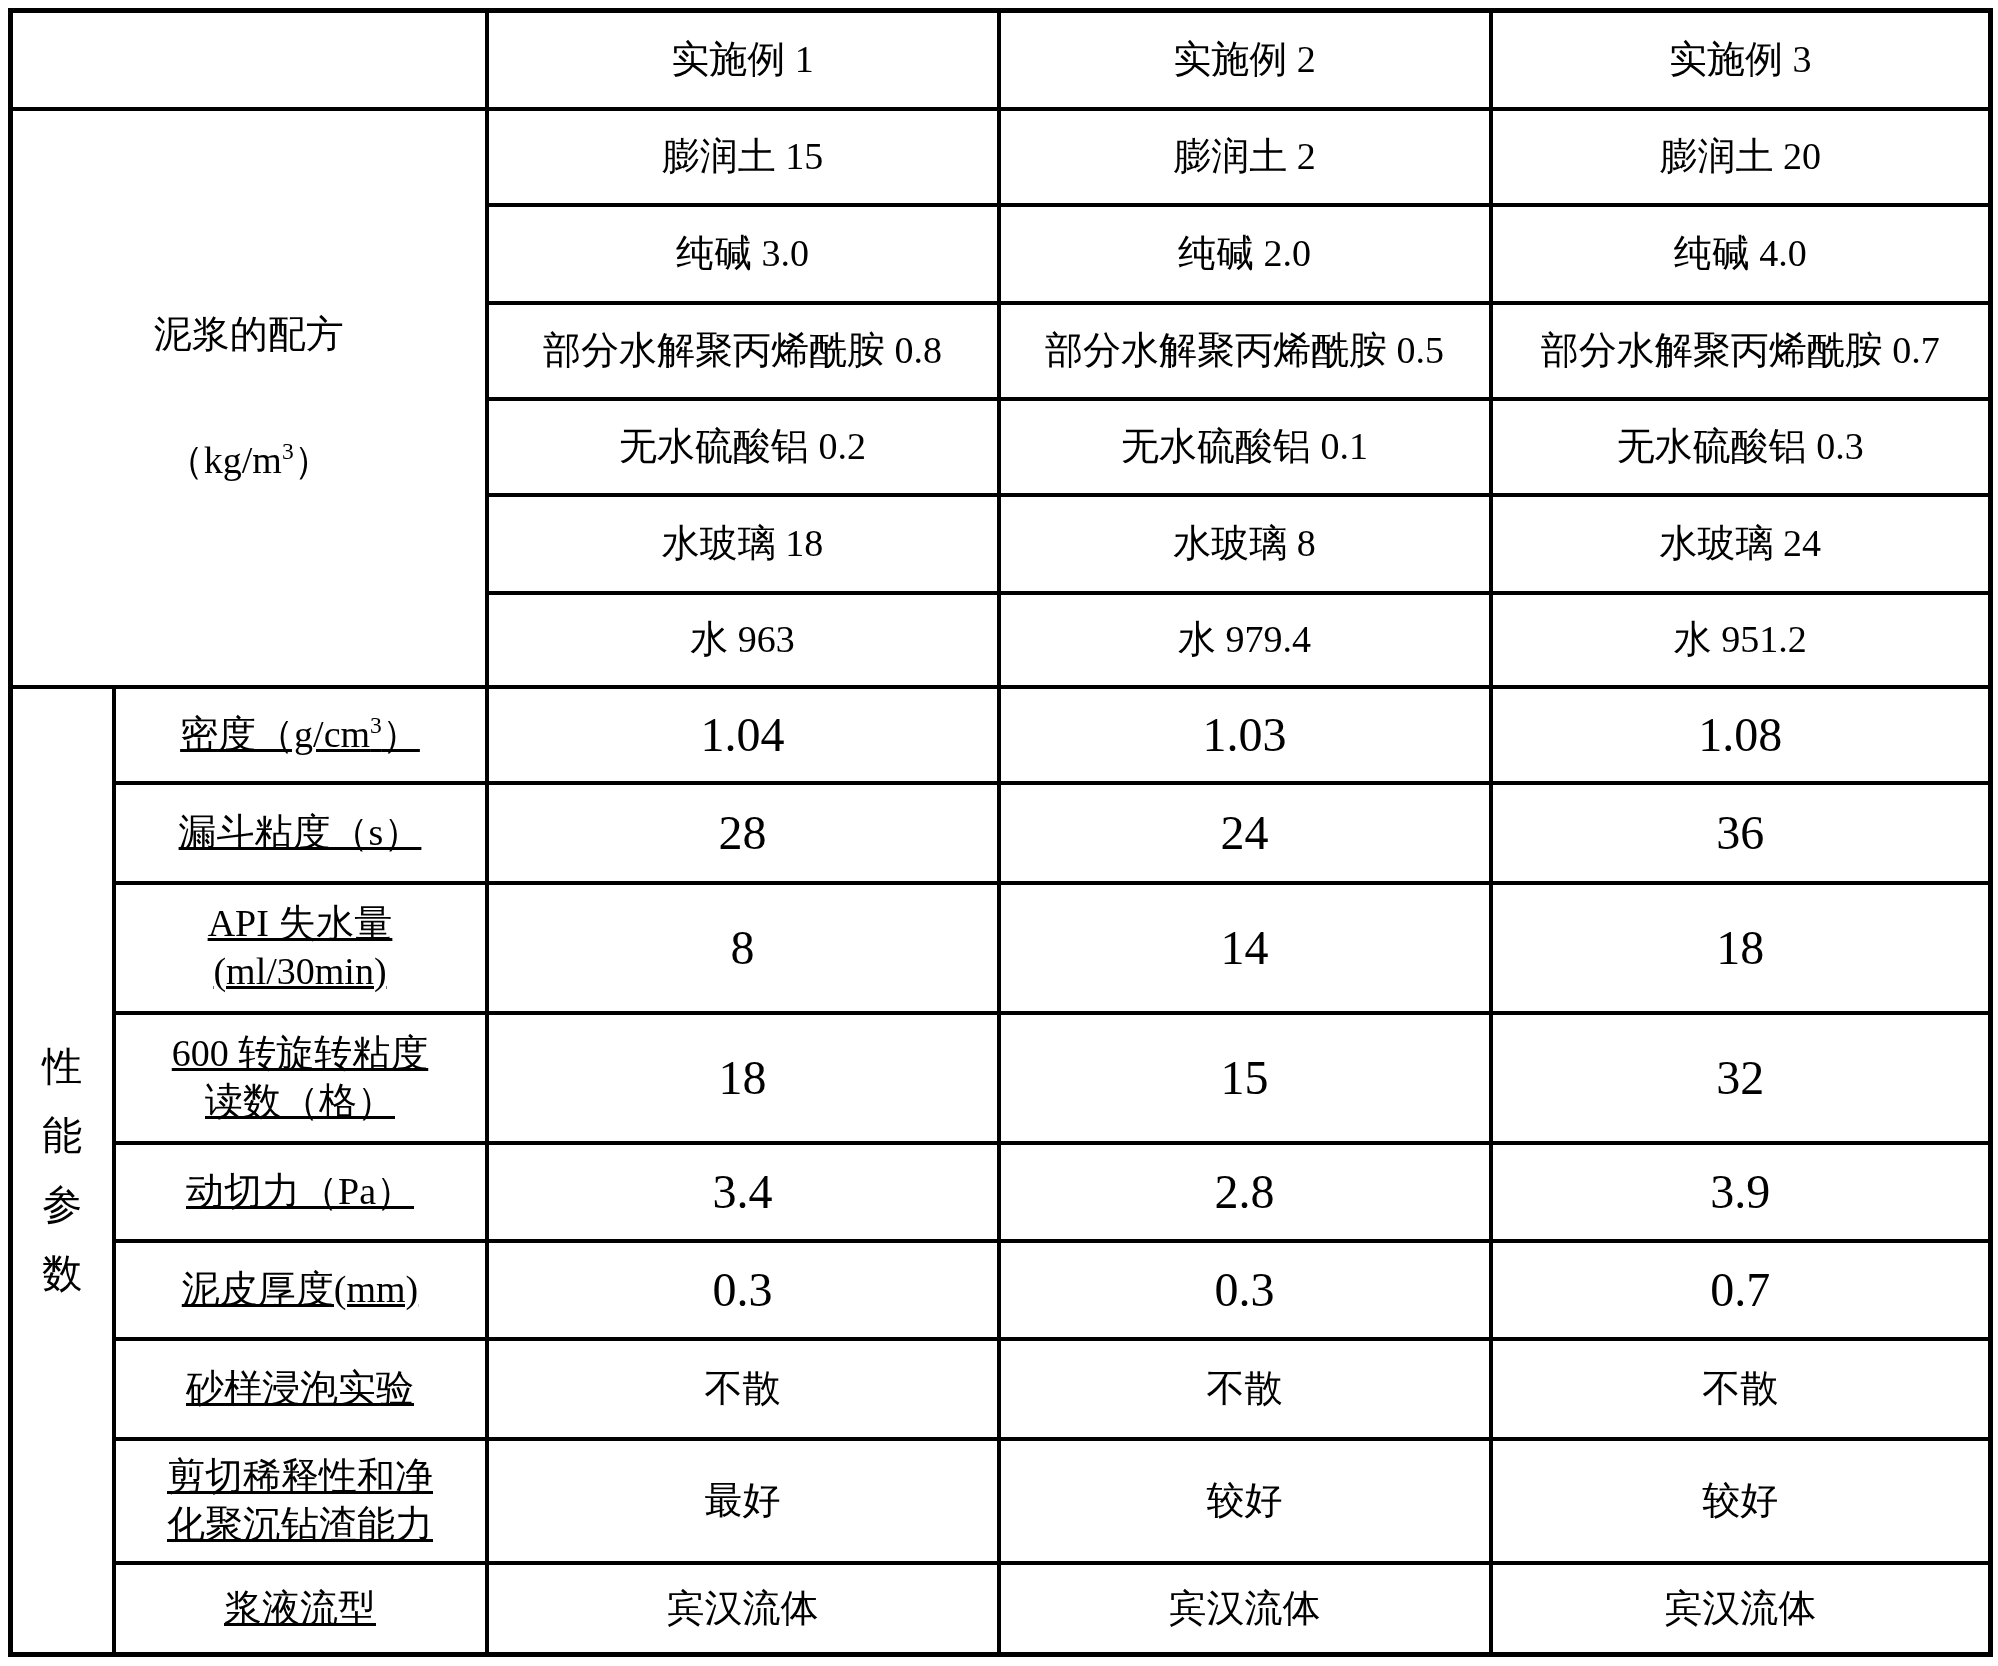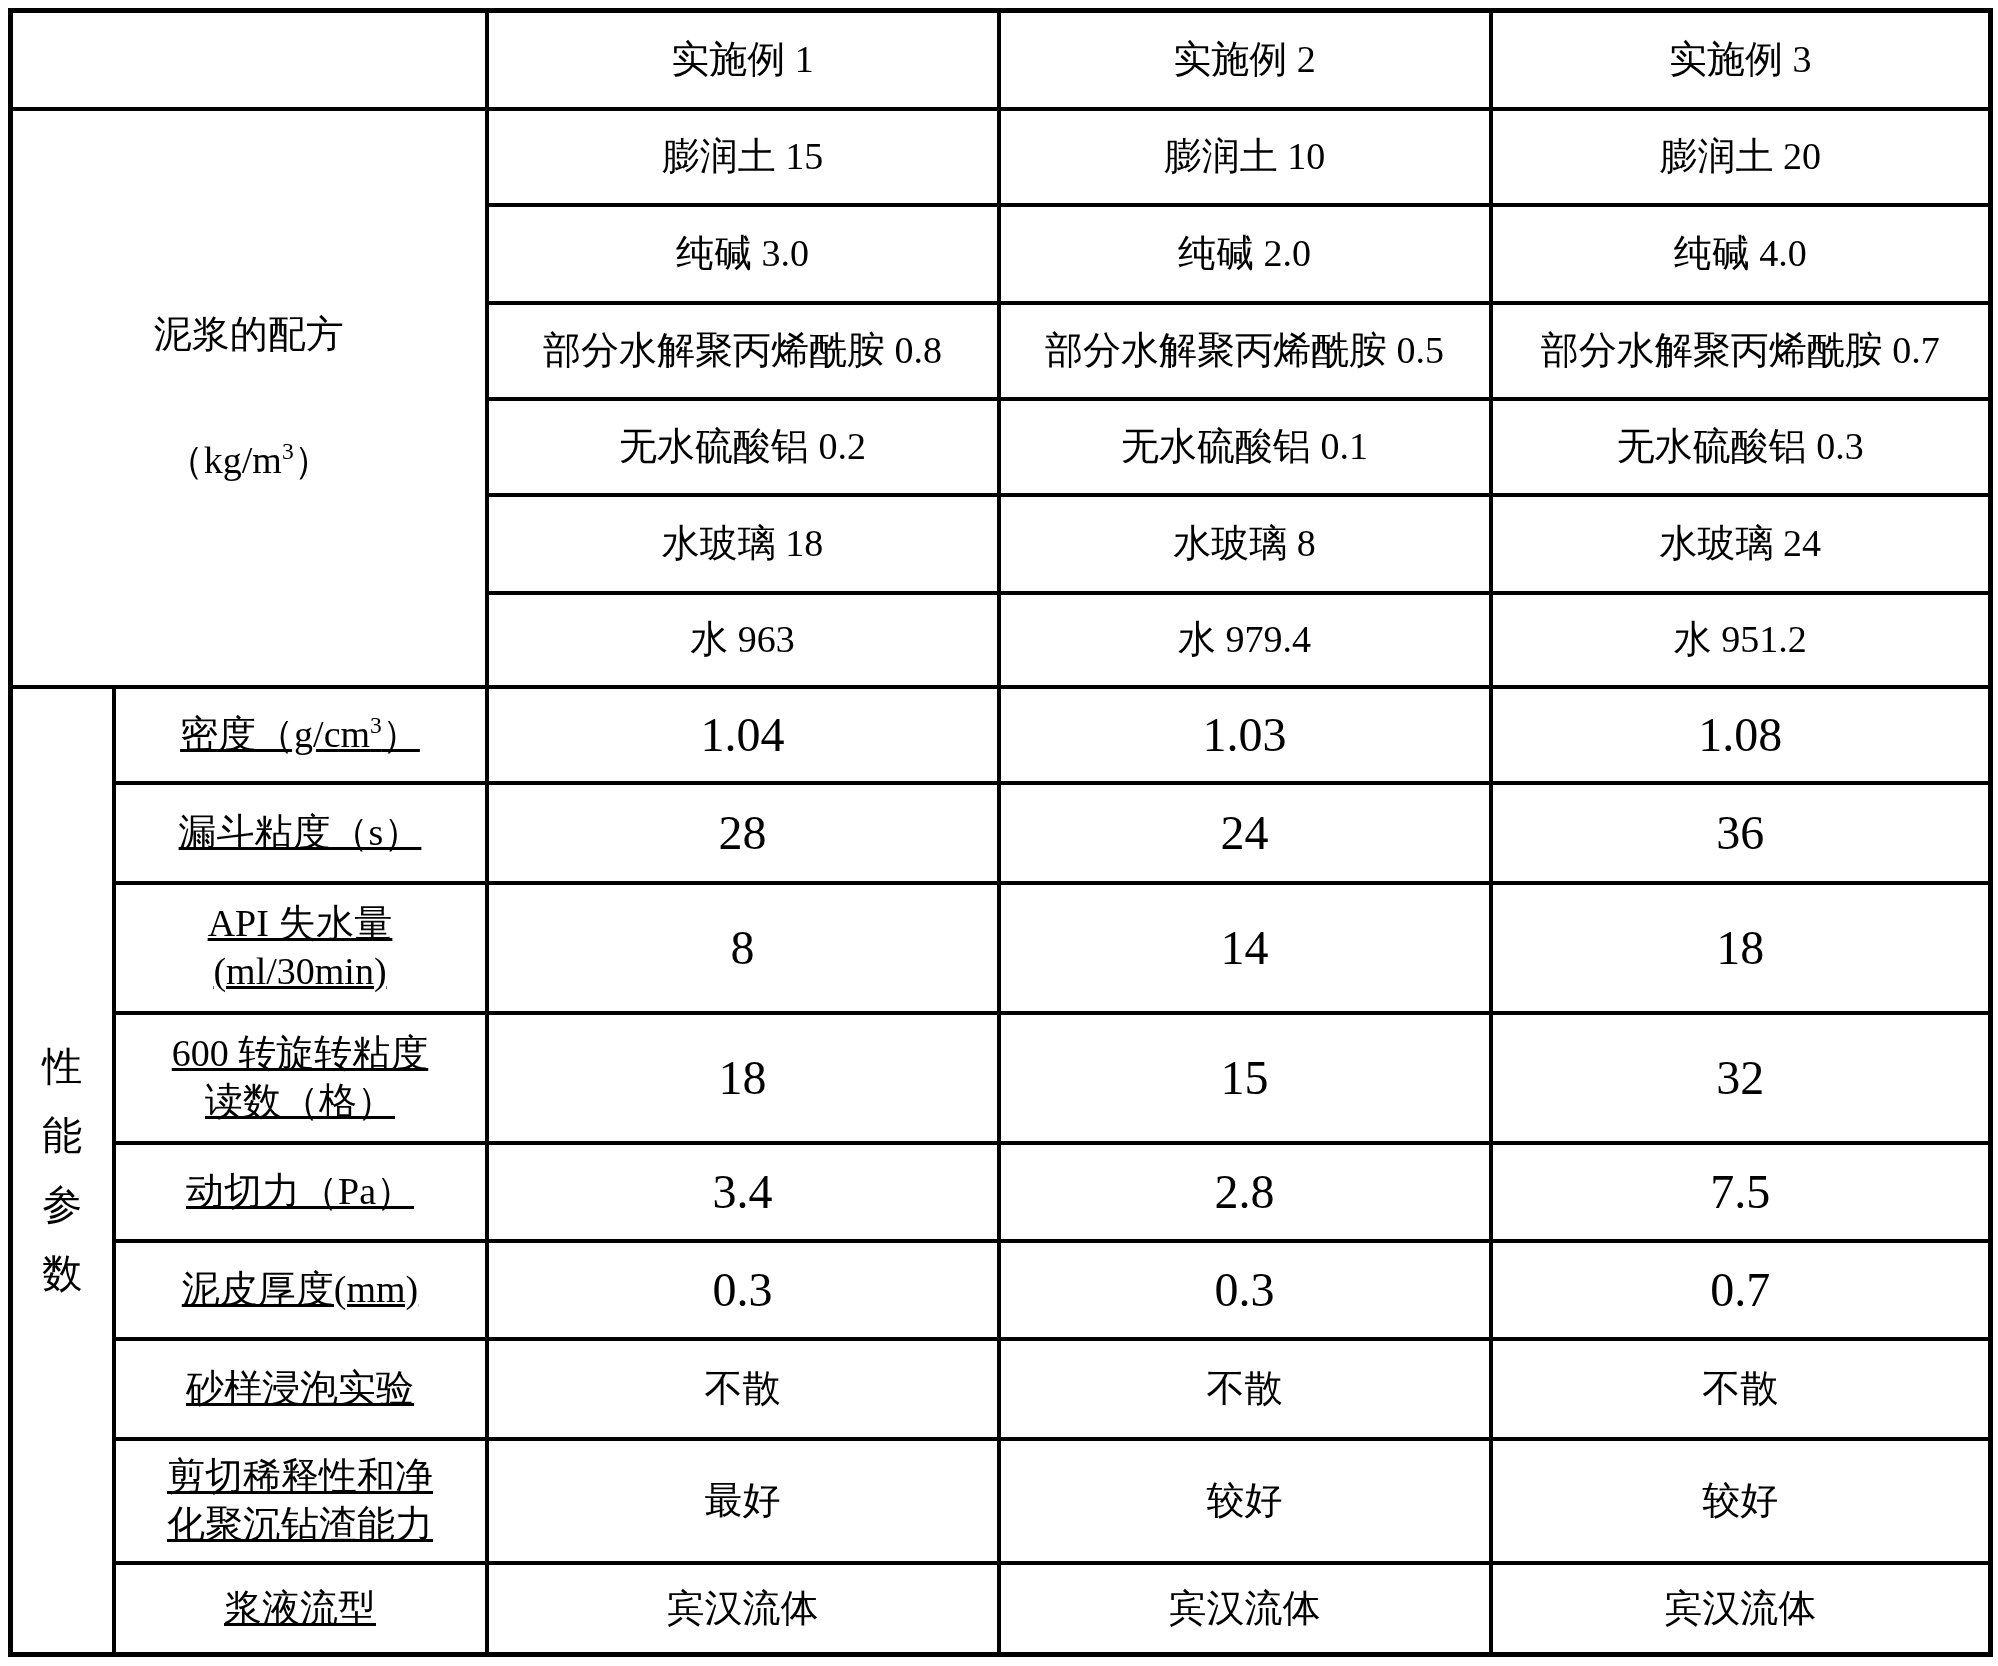--- a/index.html
+++ b/index.html
@@ -55,21 +55,21 @@
     <td>实施例 2</td>
     <td>实施例 3</td>
   </tr>
 
   <tr style="height:96px">
     <td colspan="2" rowspan="6" class="formula-head">
       <div class="l1">泥浆的配方</div>
       <div class="l2"><span>（kg/m</span><sup>3</sup><span>）</span></div>
     </td>
     <td>膨润土 15</td>
-    <td>膨润土 10</td>
+    <td>膨润土 2</td>
     <td>膨润土 20</td>
   </tr>
   <tr style="height:98px">
     <td>纯碱 3.0</td>
     <td>纯碱 2.0</td>
     <td>纯碱 4.0</td>
   </tr>
   <tr style="height:96px">
     <td>部分水解聚丙烯酰胺 0.8</td>
     <td>部分水解聚丙烯酰胺 0.5</td>
@@ -130,21 +130,21 @@
     <td class="num">18</td>
     <td class="num">15</td>
     <td class="num">32</td>
   </tr>
   <tr style="height:98px">
     <td class="lbl">
             <div>动切力（Pa）</div>
           </td>
     <td class="num">3.4</td>
     <td class="num">2.8</td>
-    <td class="num">7.5</td>
+    <td class="num">3.9</td>
   </tr>
   <tr style="height:98px">
     <td class="lbl">
             <div>泥皮厚度(mm)</div>
           </td>
     <td class="num">0.3</td>
     <td class="num">0.3</td>
     <td class="num">0.7</td>
   </tr>
   <tr style="height:100px">

